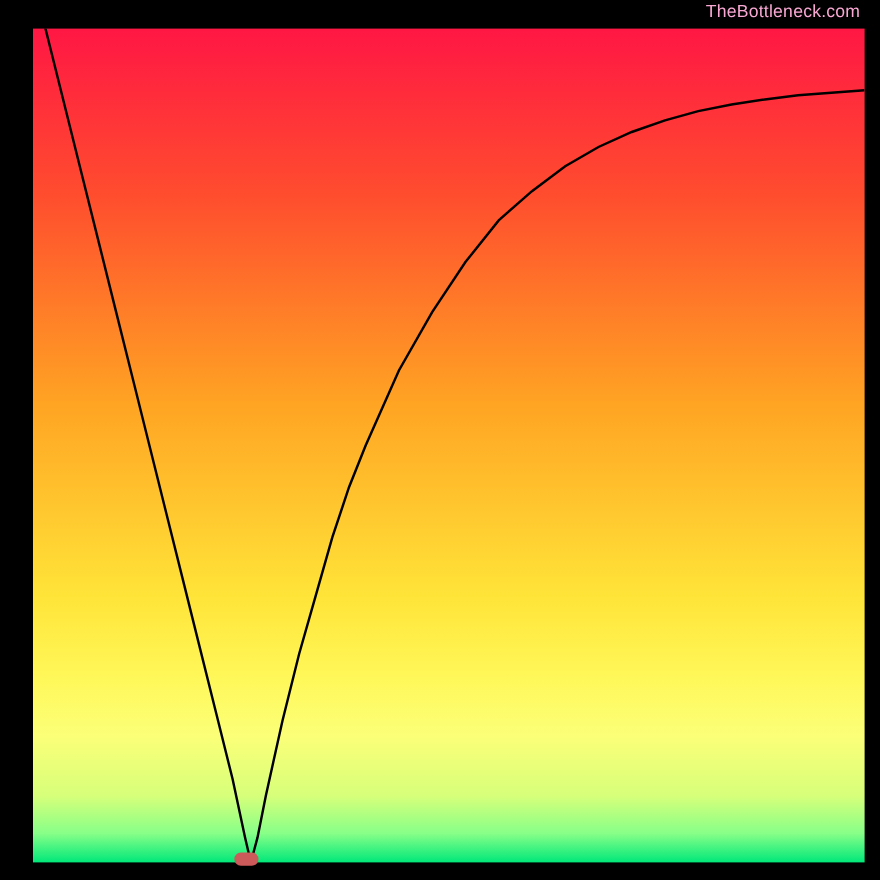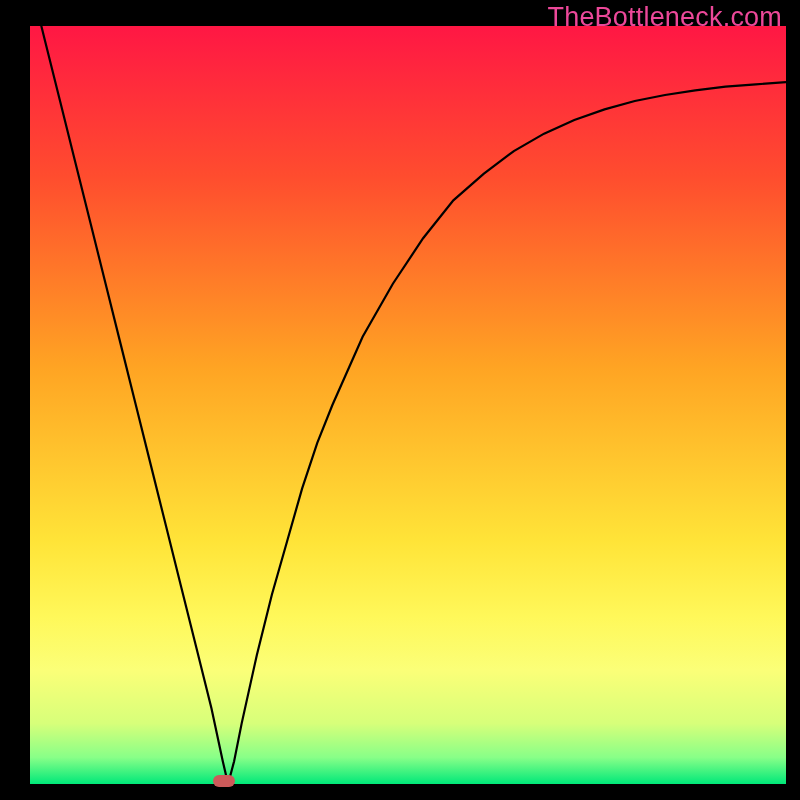--- a/index.html
+++ b/index.html
@@ -14,22 +14,22 @@
     position: relative;
     width: 800px;
     height: 800px;
     background: #000;
   }
   .watermark {
     position: absolute;
     top: 2px;
     right: 18px;
     font-family: Arial, Helvetica, sans-serif;
-    font-size: 27px;
-    color: #ec4899;
+    font-size: 16px;
+    color: #f9a8d4;
     letter-spacing: 0.2px;
   }
   svg {
     position: absolute;
     top: 0;
     left: 0;
   }
   .marker {
     position: absolute;
     background: #cc5a5a;

